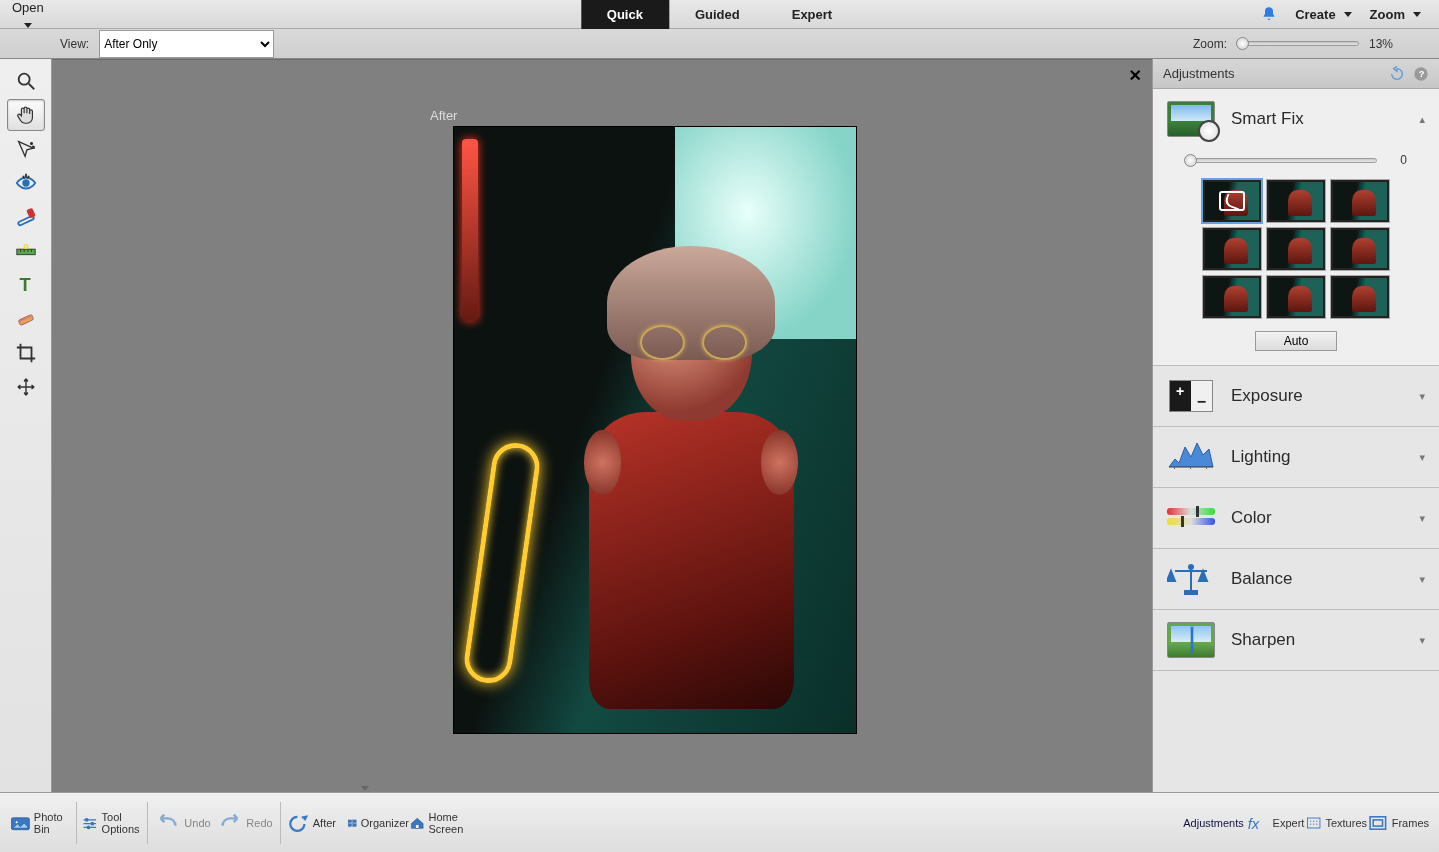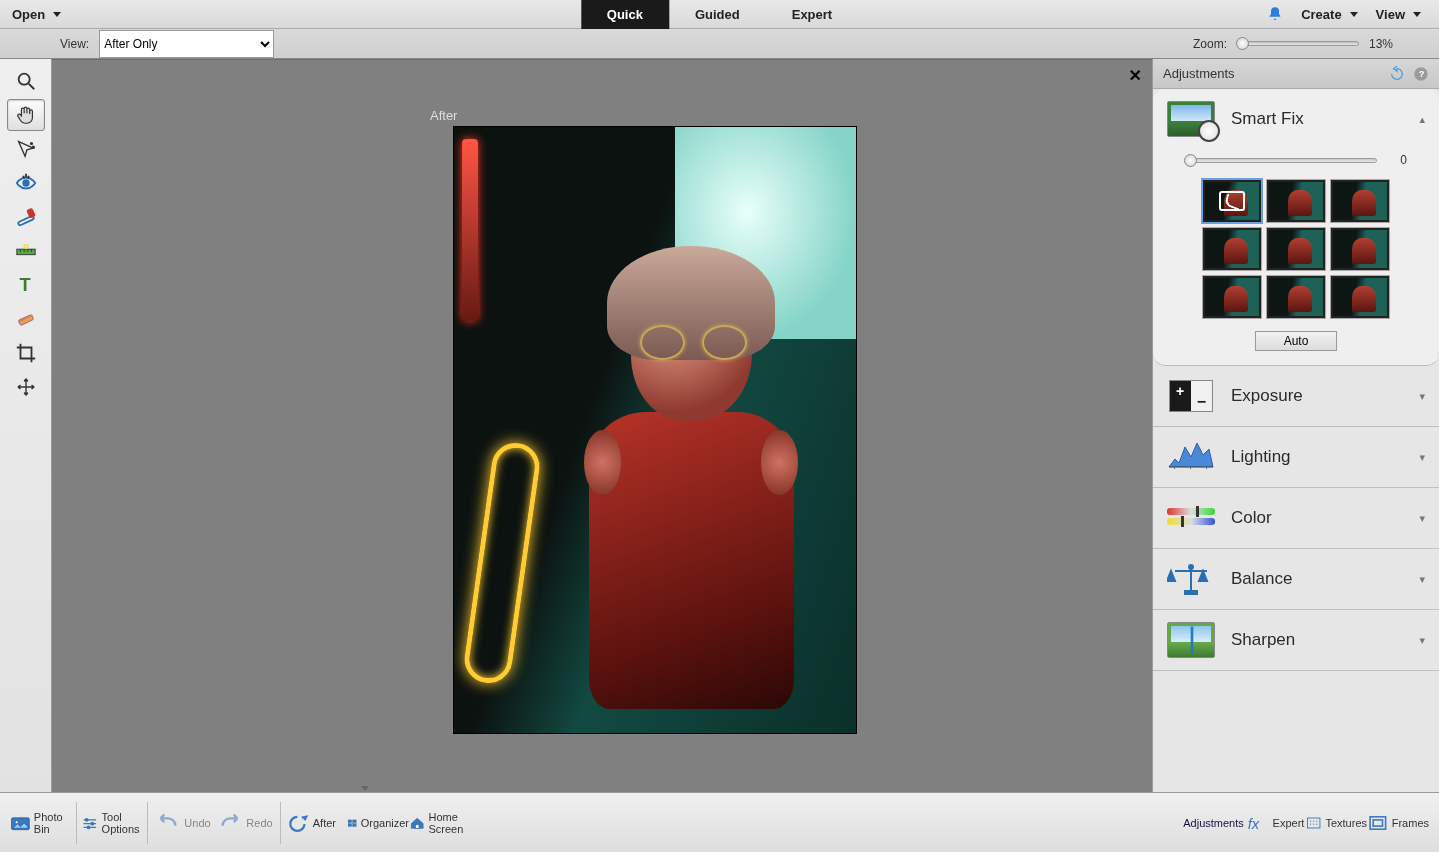--- a/index.html
+++ b/index.html
@@ -1,20 +1,20 @@
 <!DOCTYPE html>
 <html><head>
 <meta charset="utf-8">
 <style>
 * { box-sizing: border-box; margin: 0; padding: 0; font-family: "Helvetica Neue", Arial, sans-serif; }
 body { width: 1439px; height: 852px; overflow: hidden; background: #d8d8d8; display: flex; flex-direction: column; }
 
 
 .topbar { height: 29px; background: linear-gradient(#e8e8e8,#d9d9d9); display: flex; align-items: center; font-size: 13px; color: #222; border-bottom: 1px solid #aaa;}
-.topbar .open { display:flex; align-items:center; gap:8px; padding:0 12px; font-weight:700; }
+.topbar .open { display:flex; align-items:center; gap:8px; padding:0 12px; font-weight:400;flex-direction:column; }
 .caret-down { width:0;height:0;border-left:4px solid transparent;border-right:4px solid transparent;border-top:5px solid #222; }
 .caret-down.light { border-top-color:#666; }
 .topbar .tabs { position:absolute; left:50%; transform:translateX(-50%); display:flex; height:29px;}
 .topbar .tab { padding:0 26px; display:flex; align-items:center; font-weight:600; color:#222; cursor:pointer;}
 .topbar .tab.active { background:#1a1a1a; color:#fff; }
 .topbar .right { margin-left:auto; display:flex; align-items:center; gap:18px; padding-right:18px;}
 .bell-icon { width:16px; height:16px; fill:#2b7de1; }
 .topbar .menu { display:flex; align-items:center; gap:8px; font-weight:600;}
 
 
@@ -57,21 +57,21 @@
 .rightpanel { width:287px; background:#e6e6e6; border-left:1px solid #9a9a9a; display:flex; flex-direction:column;}
 .rp-head { height:30px; background:linear-gradient(#d7d7d7,#c7c7c7); border-bottom:1px solid #aaa; display:flex; align-items:center; padding:0 10px; font-size:13px; color:#333;}
 .rp-head .icons { margin-left:auto; display:flex; gap:8px; }
 .rp-head svg { width:16px; height:16px; }
 
 .section { border-bottom:1px solid #bdbdbd; }
 .section-head { display:flex; align-items:center; padding:12px 14px; gap:16px; cursor:pointer;}
 .section-head .thumb { width:48px; height:36px; display:flex; align-items:center; justify-content:center;}
 .section-head .title { font-size:17px; color:#2b2b2b; }
 .section-head .chev { margin-left:auto; color:#777; font-size:11px;}
-.section.expanded { background:#efefef;border-radius:13px; }
+.section.expanded { background:#efefef; }
 .section-body { padding:0 14px 14px;}
 .slider-row { display:flex; align-items:center; gap:10px; margin:4px 18px 12px;}
 .slider-track { flex:1; height:5px; background:linear-gradient(#c7c7c7,#eaeaea); border:1px solid #9c9c9c; border-radius:3px; position:relative;}
 .slider-thumb { position:absolute; left:-2px; top:-5px; width:13px;height:13px;border-radius:50%;background:radial-gradient(#fff,#ccc);border:1px solid #888;}
 .slider-val { width:20px; text-align:right; font-size:12px; color:#333;}
 .preset-grid { display:grid; grid-template-columns:repeat(3,60px); grid-auto-rows:44px; gap:4px; justify-content:center; margin-bottom:12px;}
 .preset { border:1px solid #aaa; background:#222; position:relative; overflow:hidden; cursor:pointer;}
 .preset.sel { outline:2px solid #6aa0e0; outline-offset:-1px;}
 .preset .mini { position:absolute; inset:2px; background:linear-gradient(100deg,#0e1614 40%,#1e6156 55%); }
 .preset .mini::after{content:"";position:absolute;left:35%;top:20%;width:45%;height:70%;background:linear-gradient(#b04030,#5c1510);border-radius:40% 40% 10% 10%;}
@@ -129,21 +129,21 @@
   </div>
   <div class="right">
     <svg class="bell-icon" viewBox="0 0 24 24">
         <path d="M12 2a6 6 0 00-6 6v4l-2 3v1h16v-1l-2-3V8a6 6 0 00-6-6zM10 19a2 2 0 004 0h-4z"></path>
       </svg>
     <div class="menu">
         <span>Create</span>
         <span class="caret-down"></span>
       </div>
     <div class="menu">
-        <span>View</span>
+        <span>Zoom</span>
         <span class="caret-down"></span>
       </div>
   </div>
 </div>
 
 <div class="optbar">
   <span class="label">View:</span>
   <select><option>After Only</option></select>
   <div class="zoom-area">
     <span class="label">Zoom:</span>

